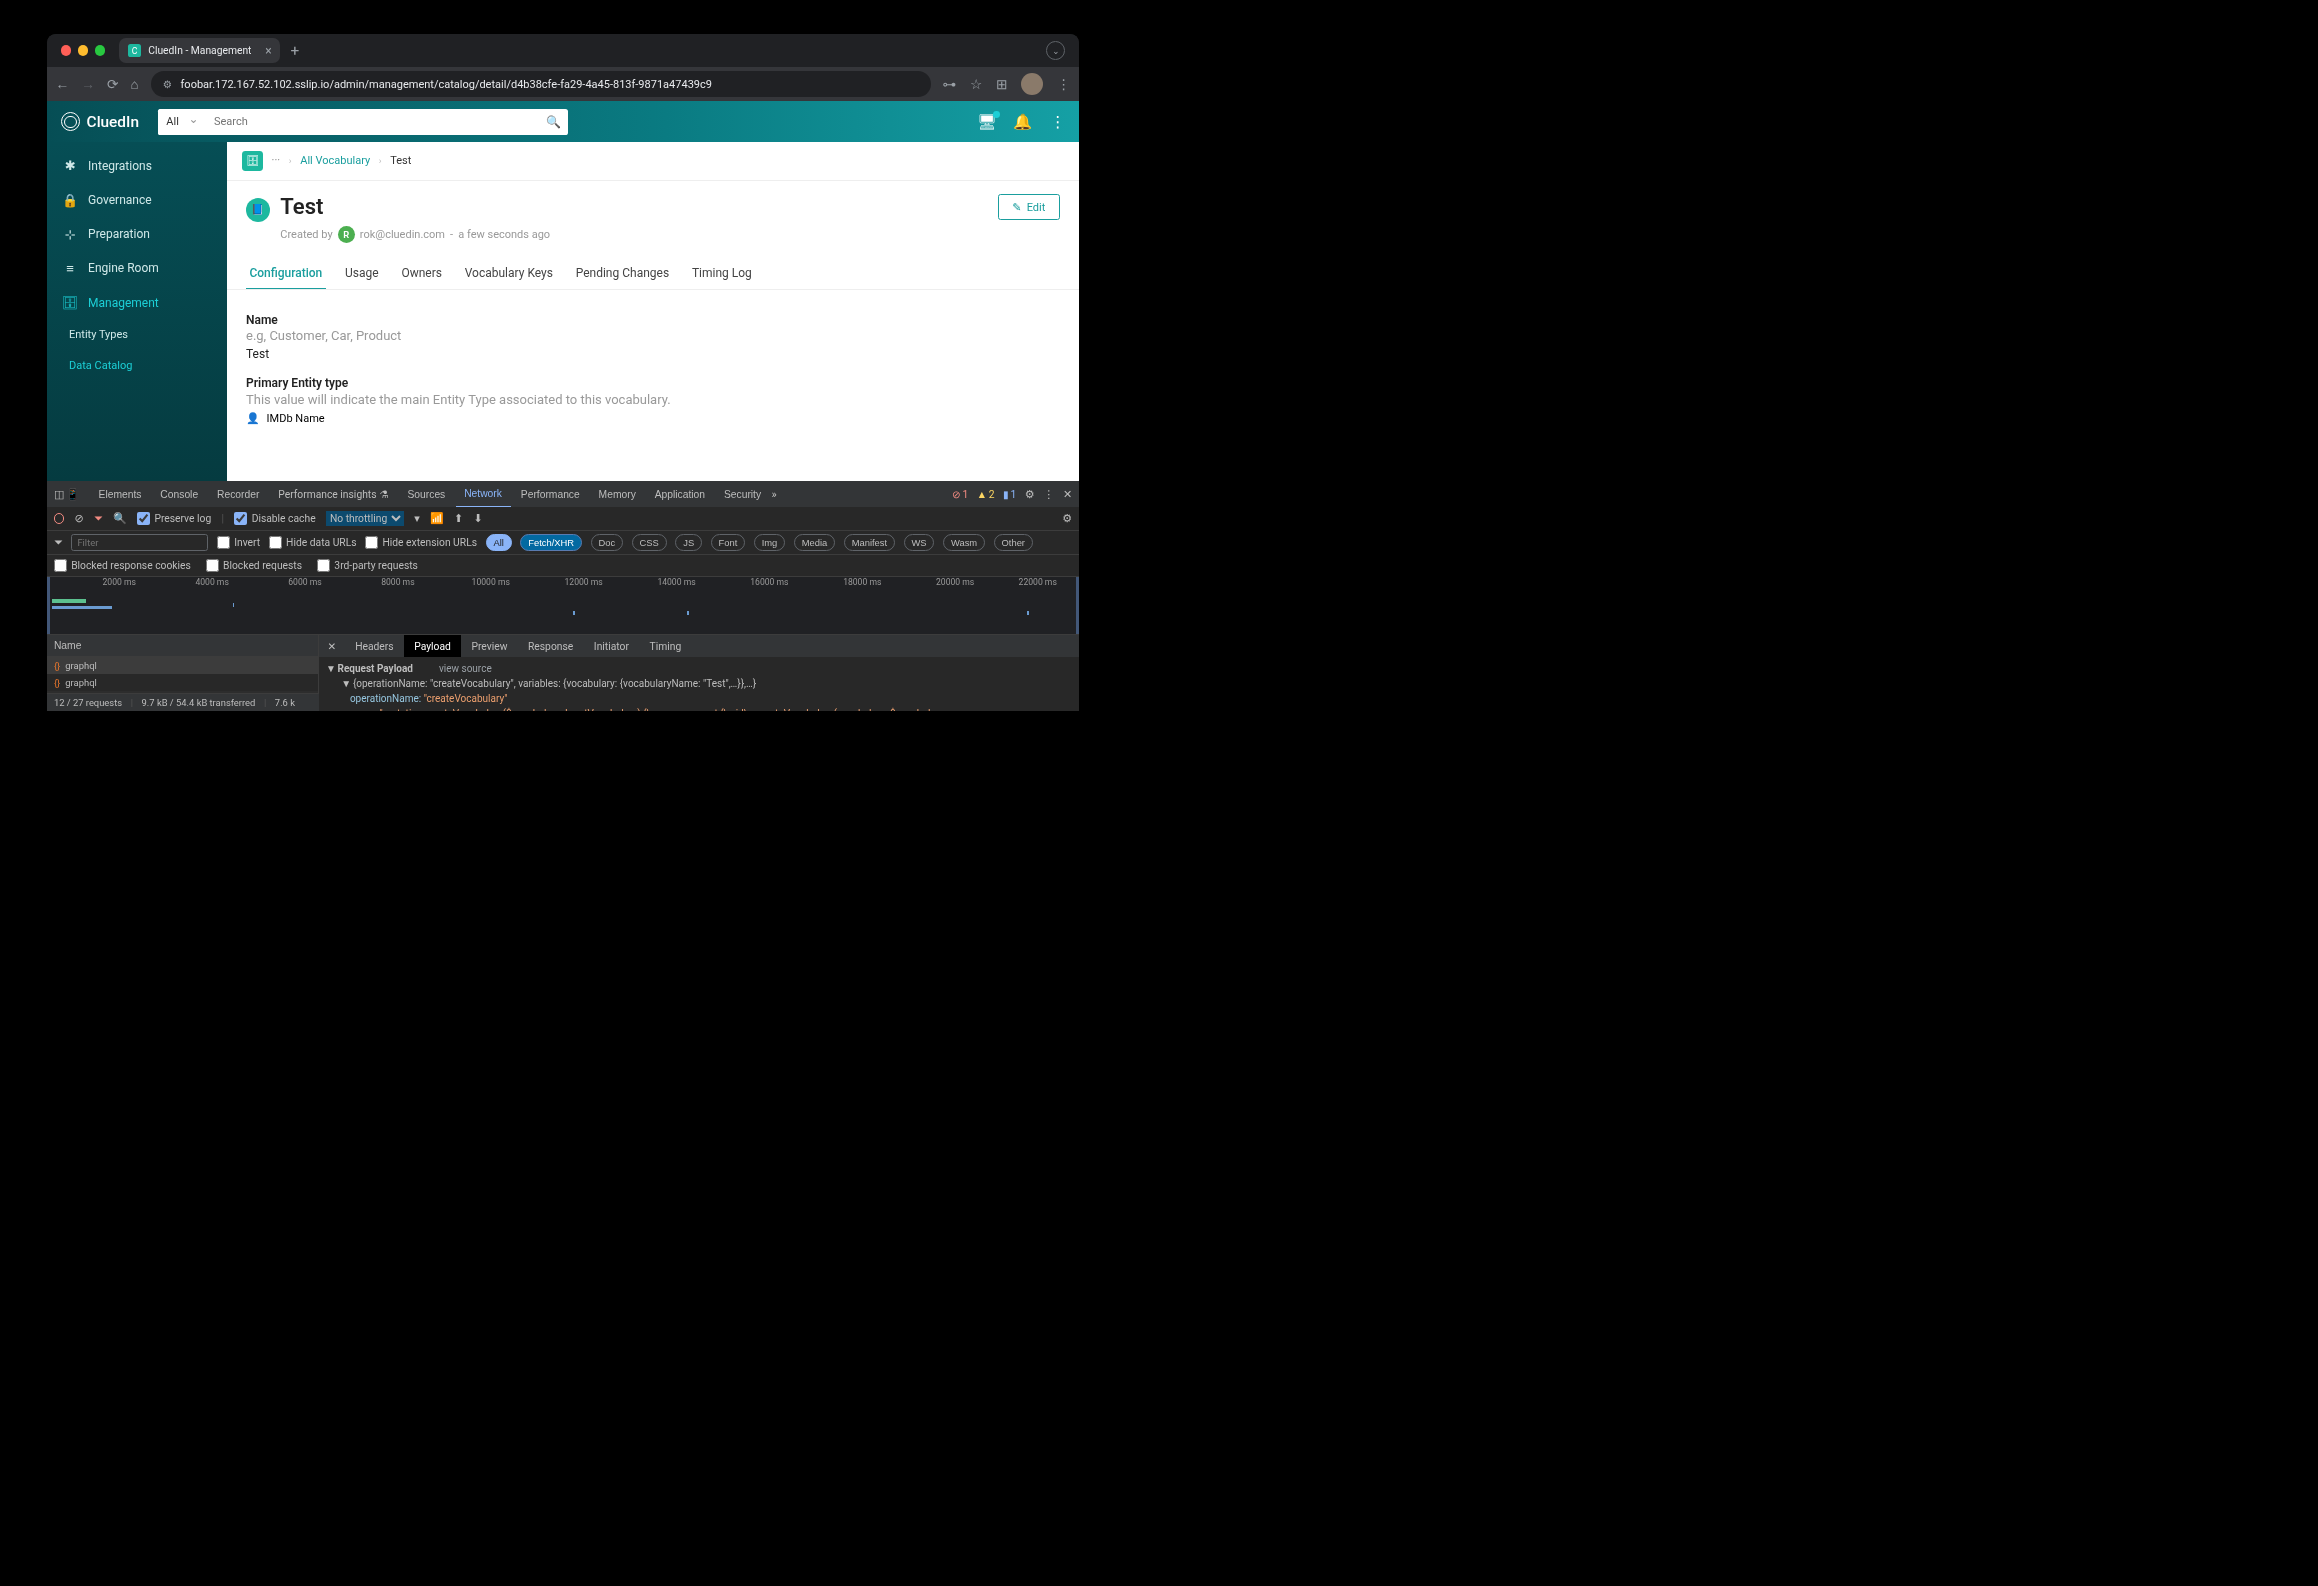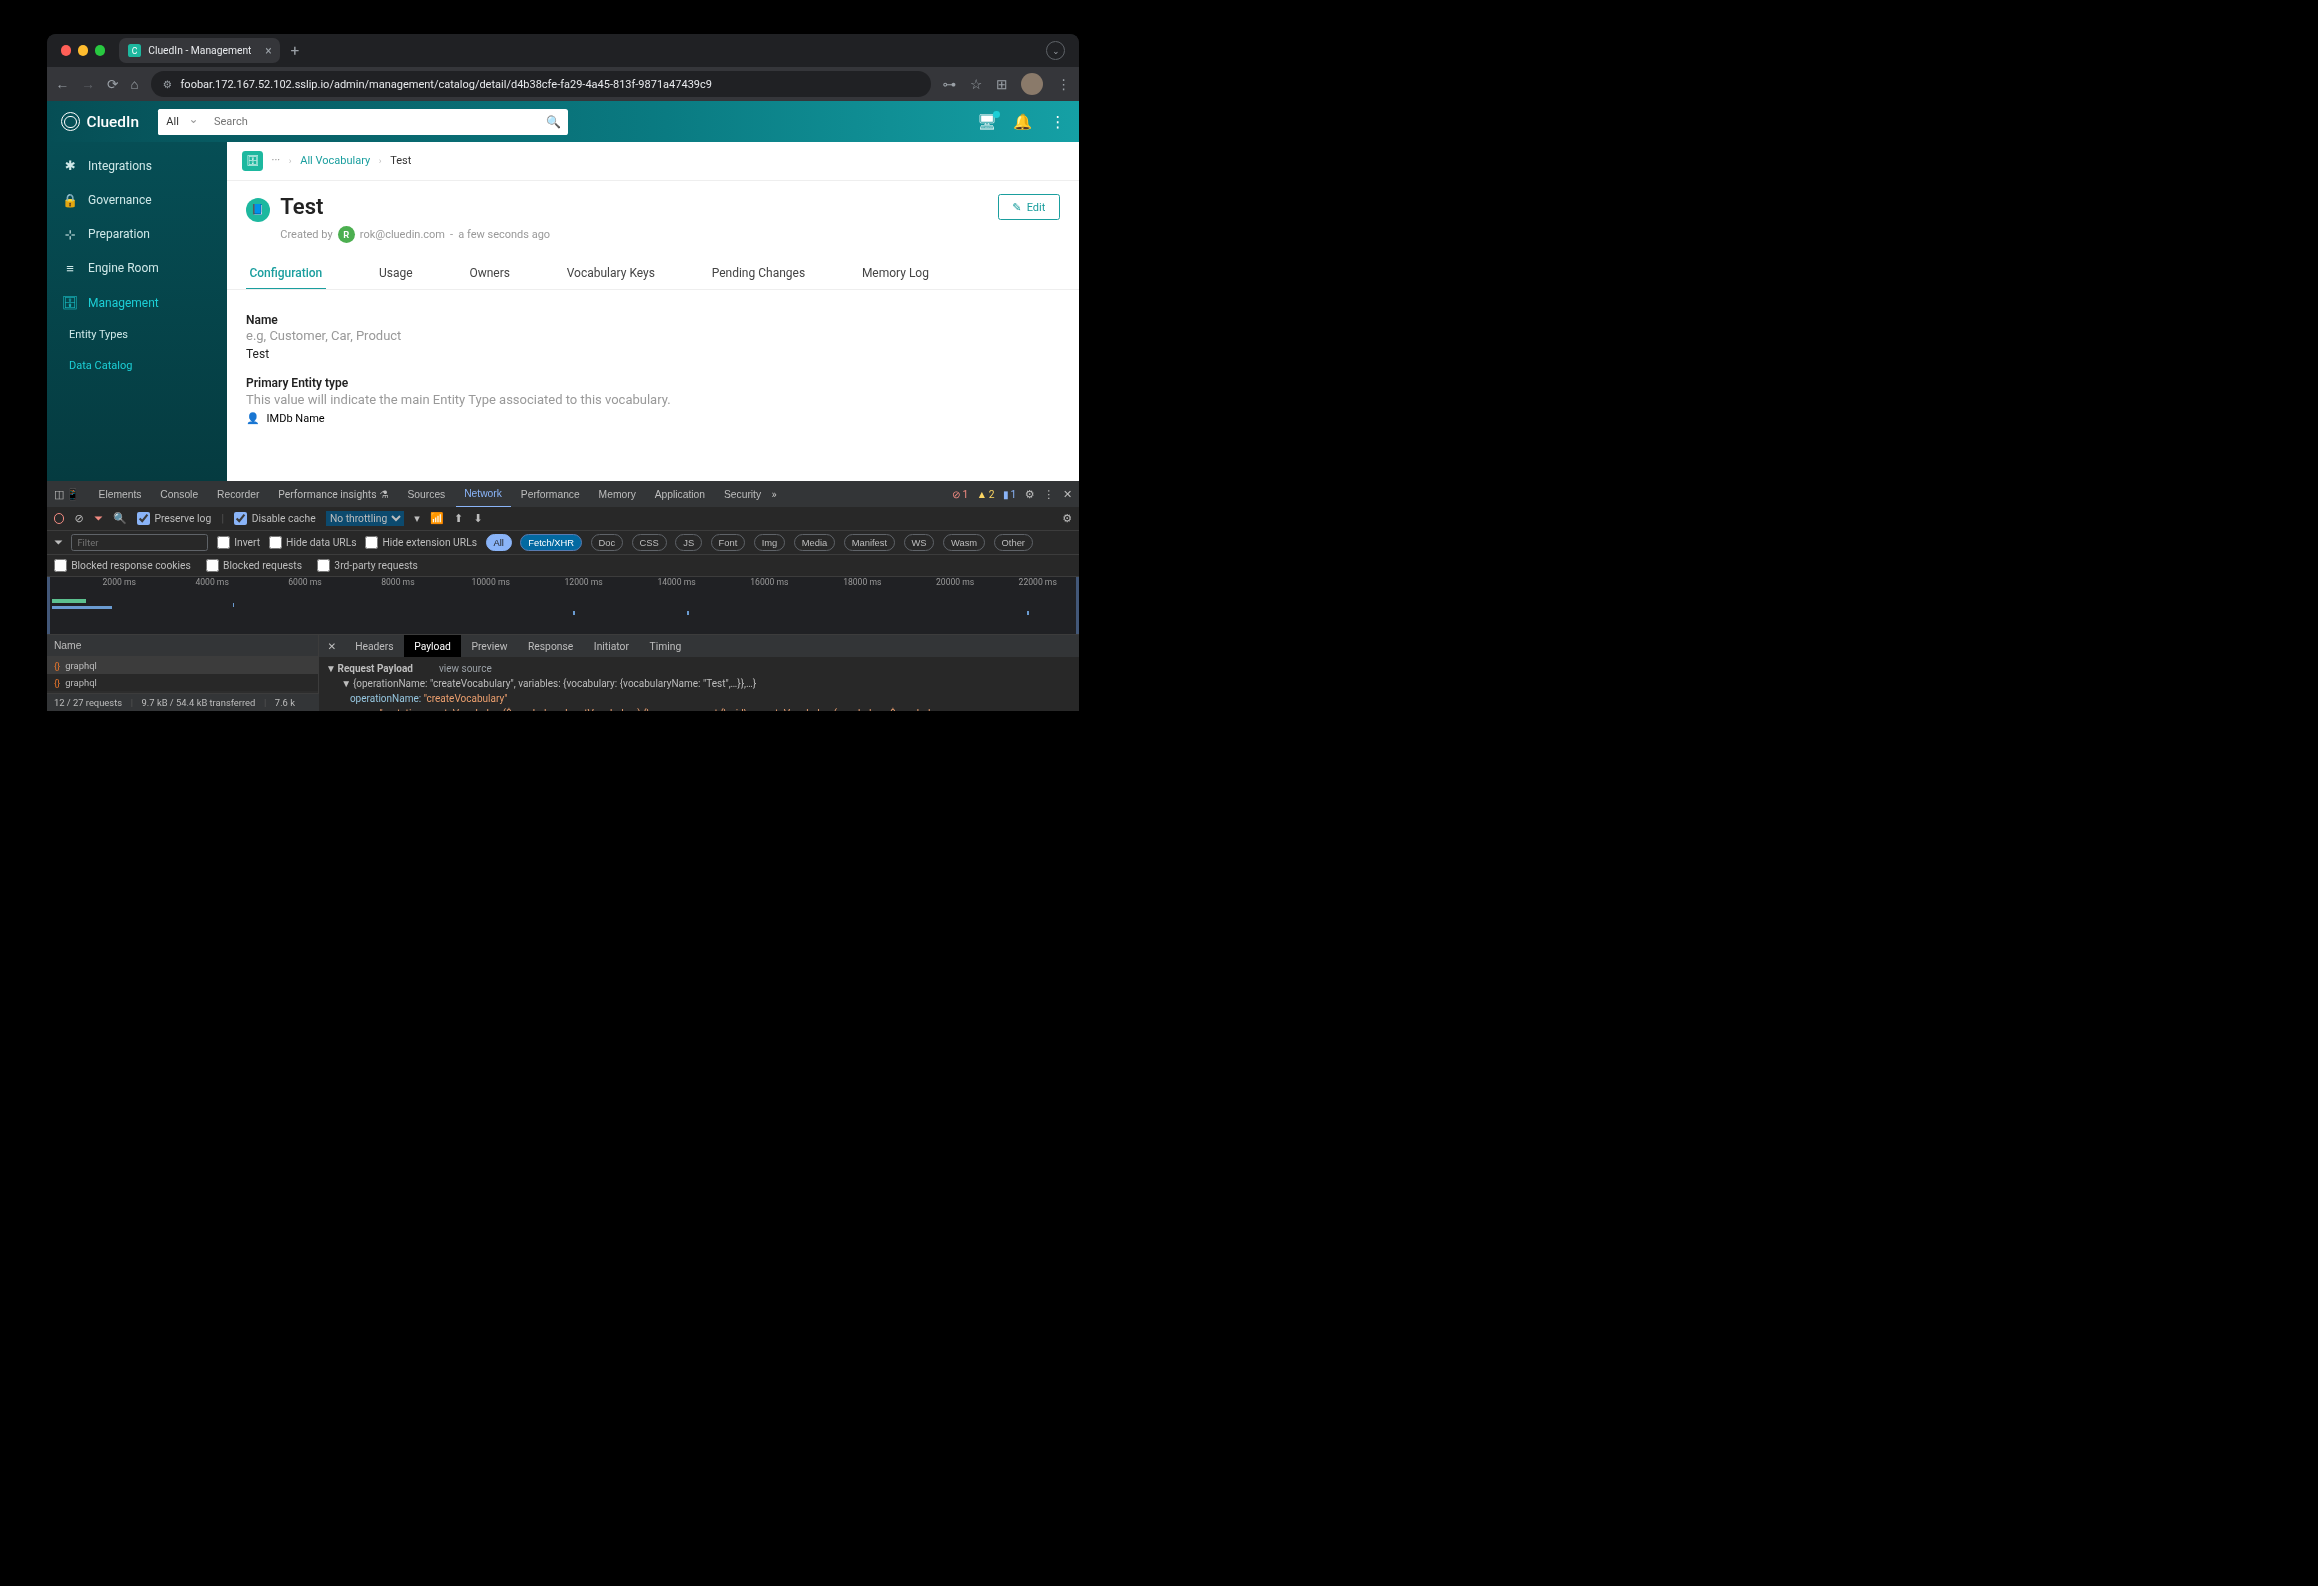--- a/index.html
+++ b/index.html
@@ -53,21 +53,21 @@
 .bc-cur{color:#333;}
 .bc-dots{color:#888;}
 
 .page-head { padding:13.7px 19px 8.6px; display:flex; align-items:flex-start;}
 .page-ico{width:24px;height:24px;background:#1db89f;border-radius:50%;margin-right:10.3px;margin-top:3.4px;display:flex;align-items:center;justify-content:center;color:#fff;font-size:10.3px;}
 .page-title{font-size:22px;font-weight:600;color:#222;}
 .page-meta{font-size:11px;color:#999;display:flex;align-items:center;gap:5.1px;margin-top:6.9px;}
 .user-badge{width:17px;height:17px;background:#4caf50;border-radius:50%;color:#fff;display:flex;align-items:center;justify-content:center;font-size:9.4px;font-weight:600;}
 .edit-btn{margin-left:auto;border:0.9px solid #1a9e9e;color:#1a9e9e;background:#fff;padding:5.1px 13.7px;border-radius:2.6px;font-size:11px;display:flex;align-items:center;gap:5.1px;cursor:pointer;}
 
-.tabs { display:flex; gap:50px; padding:0 19px; border-bottom:0.9px solid #eee; margin-top:5.1px;}
+.tabs { display:flex; gap:16px; padding:0 19px; border-bottom:0.9px solid #eee; margin-top:5.1px;}
 .tab-item { padding:8.6px 3.4px; font-size:12px; color:#444; cursor:pointer; border-bottom:1.7px solid transparent;}
 .tab-item.active{color:#1a9e9e;border-bottom-color:#1a9e9e;font-weight:500;}
 
 .form { padding:13.7px 19px;}
 .form-label{font-weight:600;font-size:12px;color:#222;margin-top:8.6px;}
 .form-hint{color:#999;font-size:13px;margin-top:1.7px;}
 .form-val{font-size:12px;color:#222;margin-top:3.4px;}
 .entity-val{display:flex;align-items:center;gap:6.9px;margin-top:5.1px;}
 
 
@@ -241,21 +241,21 @@
           <span>Edit</span>
         </button>
       </div>
 
       <div class="tabs">
         <div class="tab-item active">Configuration</div>
         <div class="tab-item">Usage</div>
         <div class="tab-item">Owners</div>
         <div class="tab-item">Vocabulary Keys</div>
         <div class="tab-item">Pending Changes</div>
-        <div class="tab-item">Memory Log</div>
+        <div class="tab-item">Timing Log</div>
       </div>
 
       <div class="form">
         <div class="form-label">Name</div>
         <div class="form-hint">e.g, Customer, Car, Product</div>
         <div class="form-val">Test</div>
 
         <div class="form-label" style="margin-top:15.4px">Primary Entity type</div>
         <div class="form-hint">This value will indicate the main Entity Type associated to this vocabulary.</div>
         <div class="entity-val">

